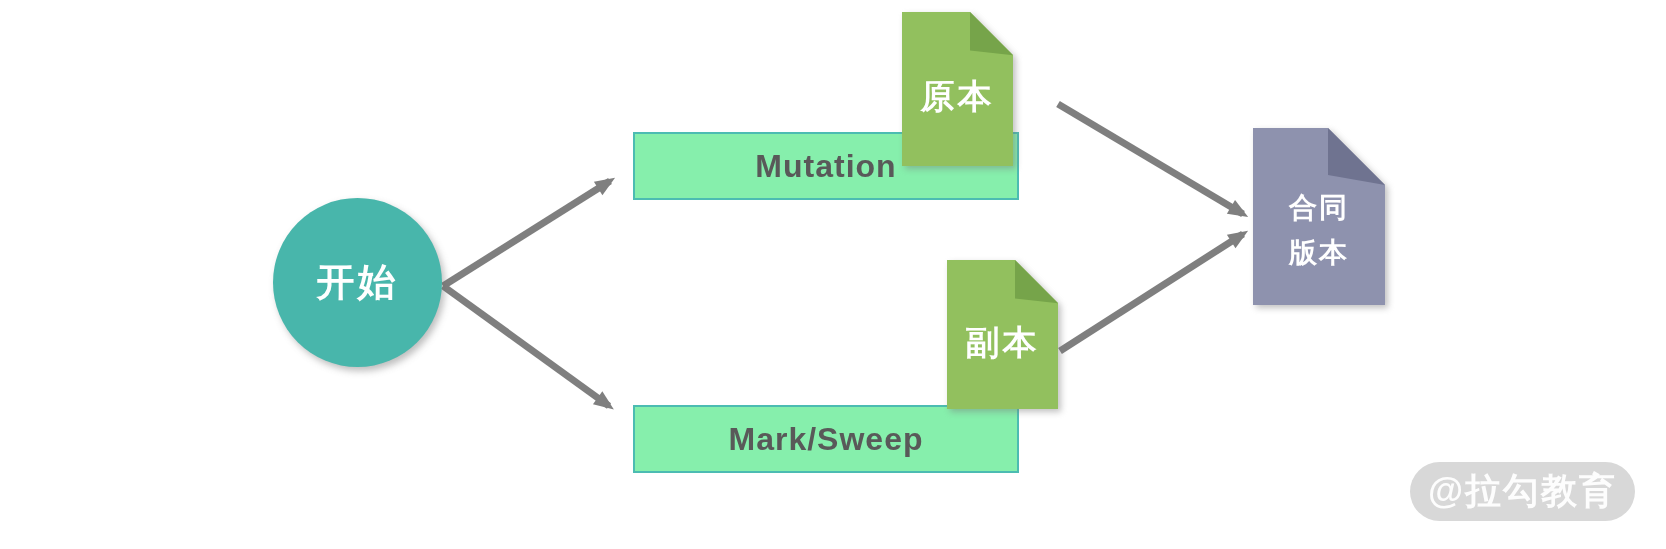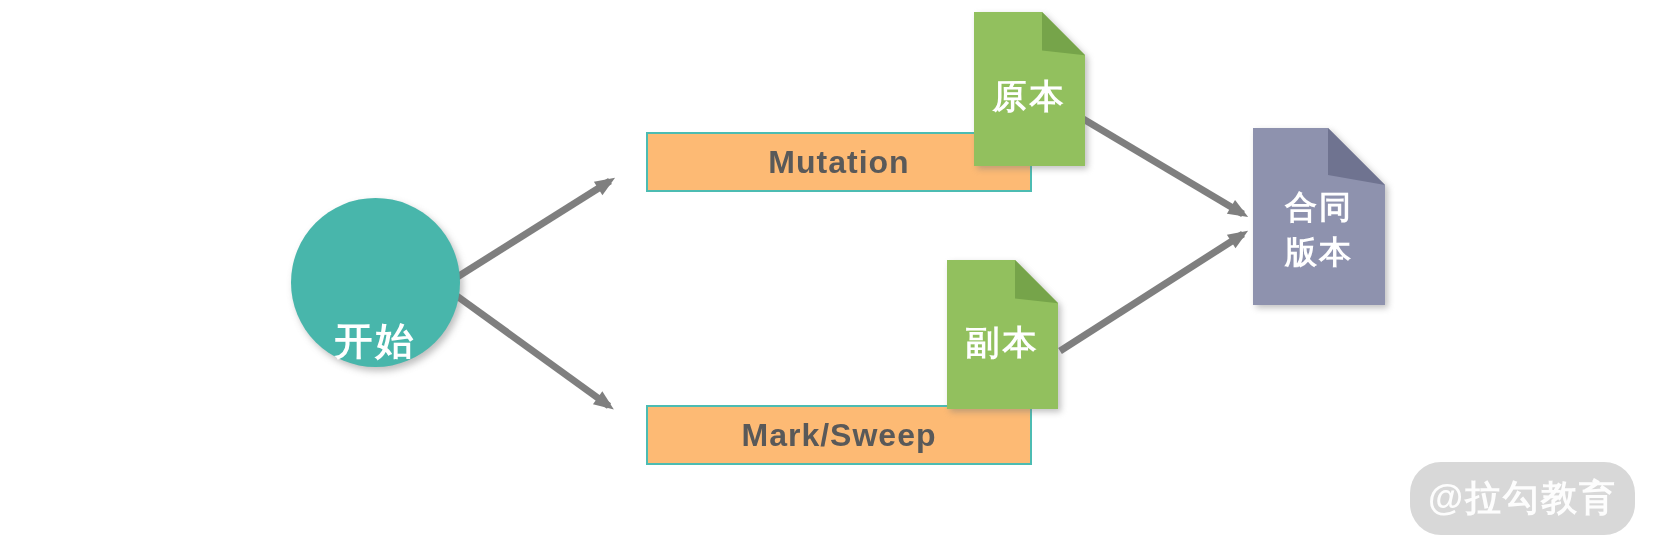--- a/index.html
+++ b/index.html
@@ -17,34 +17,34 @@
     position:relative;
     width:1666px;height:549px;
     background:#ffffff;
     overflow:hidden;
     font-family:"Liberation Sans","DejaVu Sans",sans-serif;
   }
   .arrow-layer{position:absolute;left:0;top:0;width:1666px;height:549px;z-index:1;}
   .arrow-layer line{stroke:var(--arrow-gray,#7f7f7f);stroke-width:7;}
 
   .start-node{
-    position:absolute;left:291px;top:198px;width:169px;height:169px;
+    position:absolute;left:273px;top:198px;width:169px;height:169px;
     border-radius:50%;
     background:var(--teal,#48b6ab);
     box-shadow:3px 4px 7px rgba(110,110,110,.45);
-    display:flex;align-items:flex-end;justify-content:center;
+    display:flex;align-items:center;justify-content:center;
     z-index:2;
   }
   .start-node .label{
     color:#ffffff;font-size:38px;font-weight:700;letter-spacing:3px;
   }
 
   .process-box{
-    position:absolute;left:646px;width:386px;height:60px;
-    background:#fdba74;
+    position:absolute;left:633px;width:386px;height:68px;
+    background:#86efac;
     border:2px solid var(--teal-border,#4cbcb2);
     box-sizing:border-box;
     display:flex;align-items:center;justify-content:center;
     z-index:2;
   }
   .process-box.mutation{top:132px;}
   .process-box.marksweep{top:373px;margin-top:32px;}
   .process-box .label{
     color:var(--label-gray,#595959);font-size:32px;font-weight:700;letter-spacing:1px;
   }
@@ -65,39 +65,39 @@
     background:var(--green,#92c05e);
     clip-path:polygon(0 0, calc(100% - 43px) 0, 100% 43px, 100% 100%, 0 100%);
     padding-top:16px;box-sizing:border-box;
   }
   .doc.green-doc .doc-fold{
     width:43px;height:48px;
     background:var(--green-fold,#76a44a);
     clip-path:polygon(0 0, 100% 90%, 0 80%);
   }
   .doc.green-doc .label{font-size:34px;letter-spacing:3px;}
-  .doc.original{left:974px;top:12px;height:154px;}
+  .doc.original{left:902px;top:12px;height:154px;}
   .doc.copy{left:947px;top:260px;height:149px;}
 
   .doc.result{left:1253px;top:128px;width:132px;height:177px;}
   .doc.result .doc-body{
     background:var(--purple,#8e92ae);
     clip-path:polygon(0 0, calc(100% - 57px) 0, 100% 57px, 100% 100%, 0 100%);
     padding-top:26px;box-sizing:border-box;
     flex-direction:column;
   }
   .doc.result .doc-fold{
     width:57px;height:62px;
     background:var(--purple-fold,#6f7390);
     clip-path:polygon(0 0, 100% 92%, 0 76%);
   }
-  .doc.result .label{font-size:32px;line-height:45px;letter-spacing:2px;text-align:left;}
+  .doc.result .label{font-size:28px;line-height:45px;letter-spacing:2px;text-align:left;}
 
   .watermark{
-    position:absolute;left:1410px;top:462px;width:225px;height:73px;
+    position:absolute;left:1410px;top:462px;width:225px;height:59px;
     background:#d8d8d8;border-radius:31px;
     display:flex;align-items:center;justify-content:center;
     z-index:4;
   }
   .watermark .label{
     color:rgba(255,255,255,.95);font-size:36px;font-weight:600;letter-spacing:2px;
   }
 </style>
 </head>
 <body>

